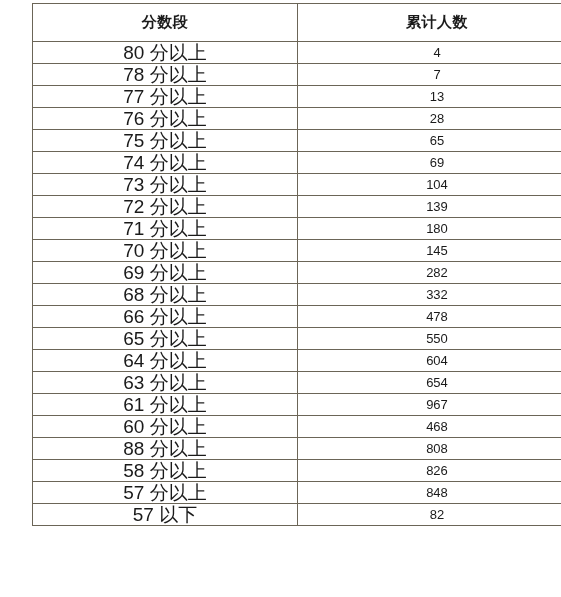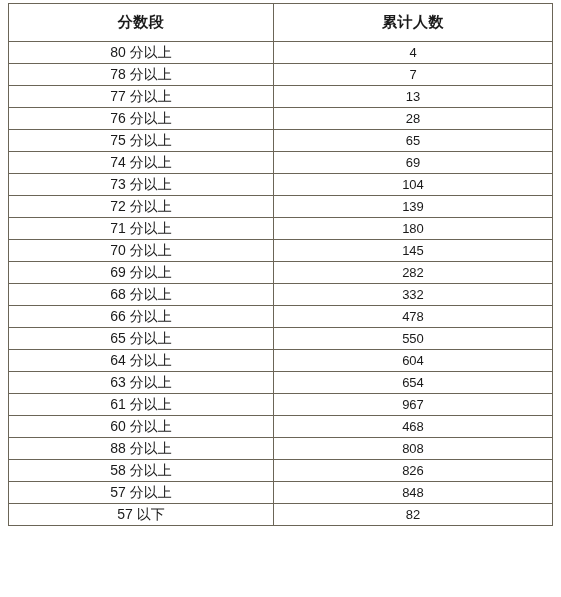--- a/index.html
+++ b/index.html
@@ -13,20 +13,21 @@
     overflow: hidden;
     font-family: "Liberation Sans", "DejaVu Sans", sans-serif;
     -webkit-font-smoothing: none;
   }
 
   #page {
     position: relative;
     width: 467px;
     height: 597px;
     background: #ffffff;
+    margin-left: 24px;
   }
 
   .score-table {
     position: absolute;
     left: 8px;
     top: 3px;
     width: 544px;
     border-collapse: collapse;
     table-layout: fixed;
     background: #ffffff;
@@ -49,21 +50,21 @@
     height: 37px;
     font-weight: bold;
     font-size: 15px;
     letter-spacing: 0.5px;
   }
 
   .score-table tbody td {
     height: 21px;
     line-height: 21px;
     font-weight: normal;
-    font-size: 14px;
+    font-size: 19px;
   }
 
   .score-table tbody td.count-cell {
     font-size: 13px;
   }
 
   
   .score-table {
     box-shadow: inset 0 0 0 0 transparent;
   }

